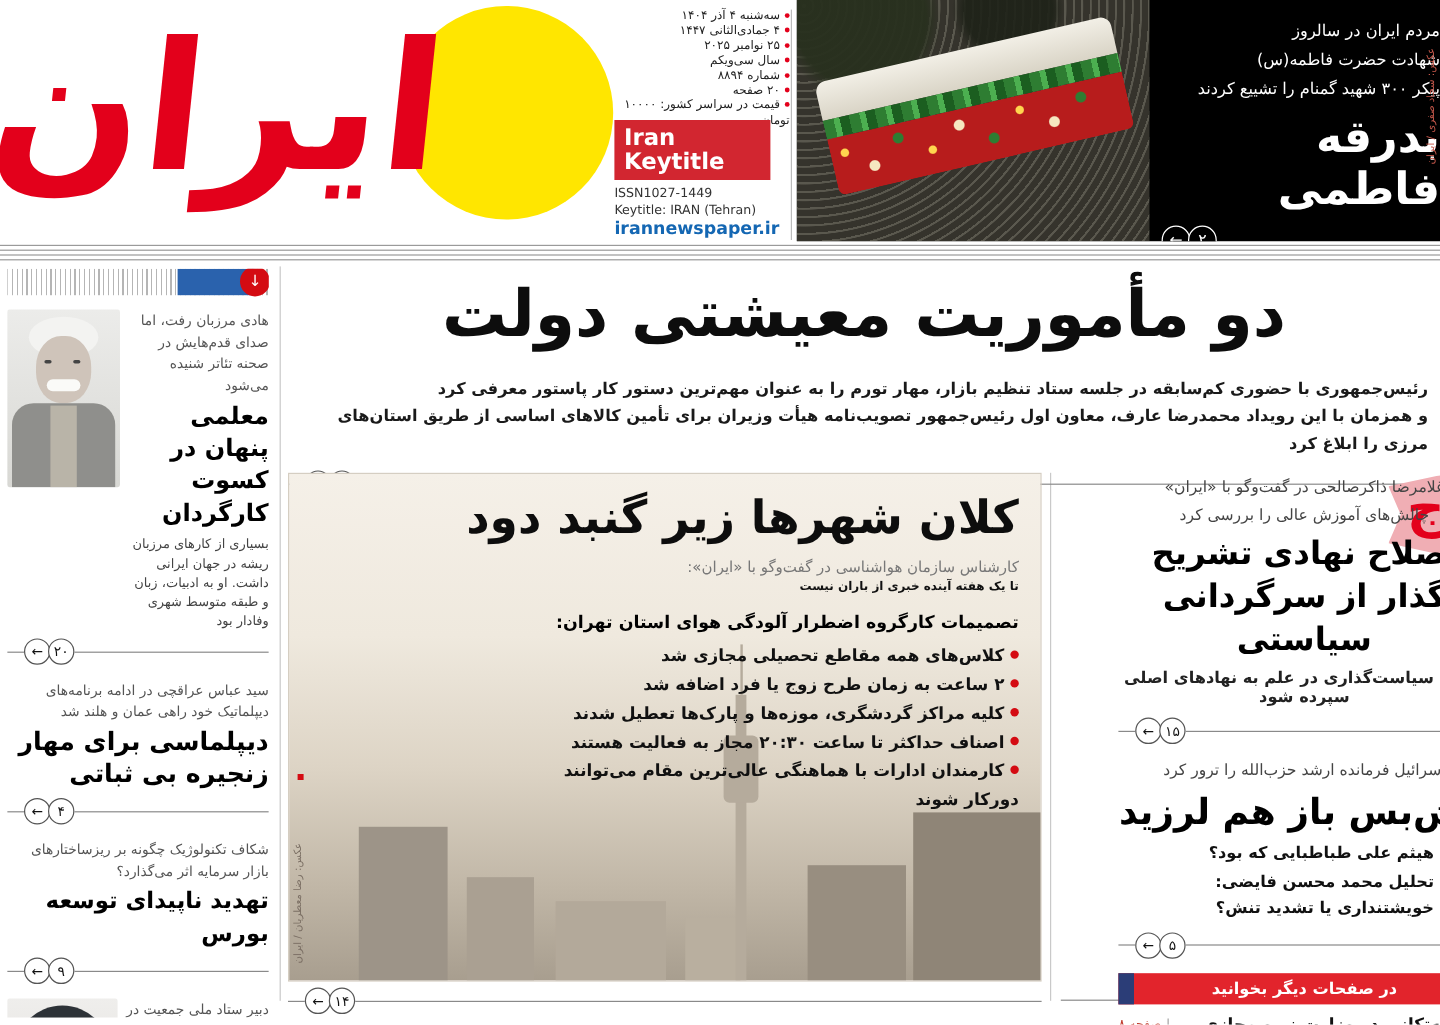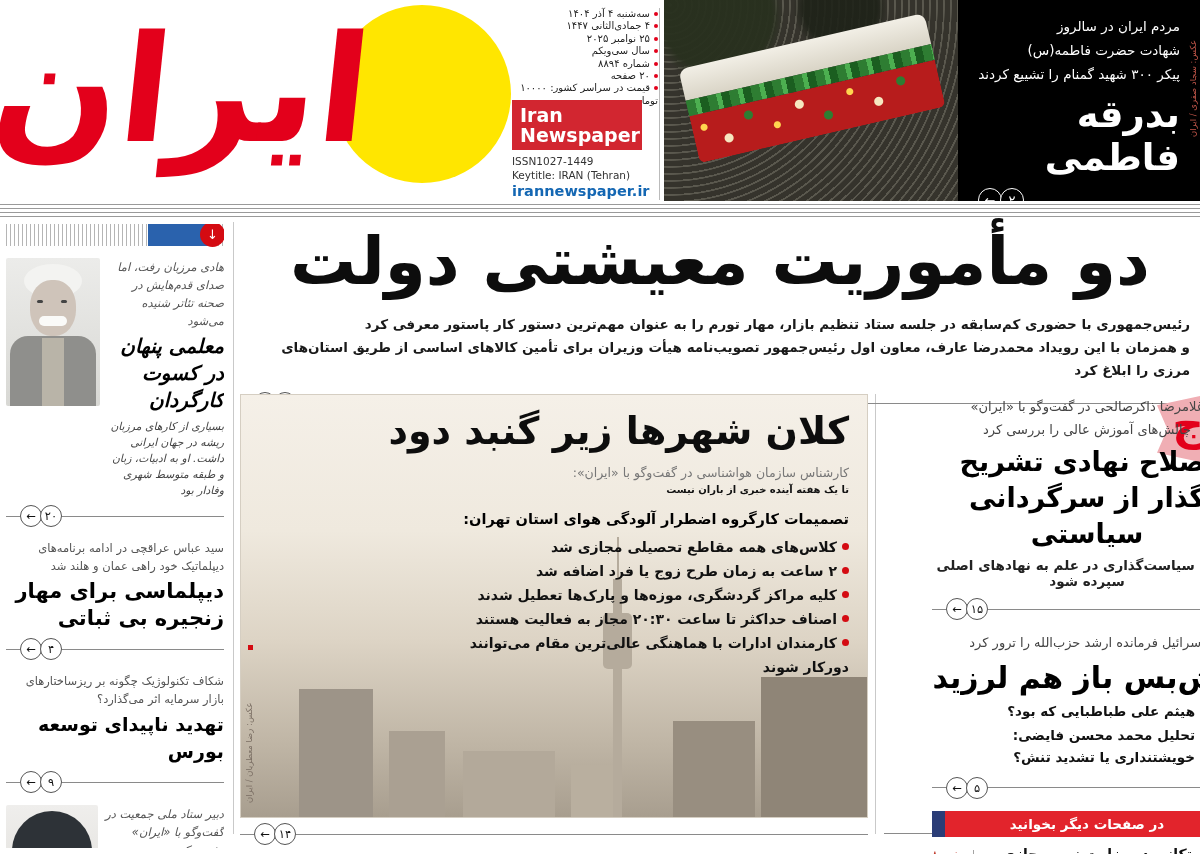--- a/index.html
+++ b/index.html
@@ -43,21 +43,21 @@
       radial-gradient(circle at 12px 14px, #ffd54f 3px, transparent 4px),
       radial-gradient(circle at 34px 30px, #f6e7c0 4px, transparent 5px),
       radial-gradient(circle at 58px 12px, #2e7d32 4px, transparent 5px),
       radial-gradient(circle at 84px 28px, #ffd54f 3px, transparent 4px),
       radial-gradient(circle at 110px 13px, #f6e7c0 4px, transparent 5px),
       radial-gradient(circle at 136px 30px, #2e7d32 4px, transparent 5px),
       radial-gradient(circle at 162px 12px, #ffd54f 3px, transparent 4px),
       radial-gradient(circle at 188px 28px, #f6e7c0 4px, transparent 5px),
       radial-gradient(circle at 214px 13px, #2e7d32 4px, transparent 5px); }
   .black-panel { position:absolute; left:294px; top:0; right:0; bottom:0; background:#000;
-    direction:rtl; text-align:right; color:#fff; padding:14px 20px 0 10px;margin-left:10px; }
+    direction:rtl; text-align:right; color:#fff; padding:14px 0 0 10px; }
   .black-panel .kline { font-size:13.5px; line-height:24px; }
   .lp-headline { font-size:37px; font-weight:bold; margin-top:7px; letter-spacing:-1px; }
   .pmark-dark { display:flex; direction:ltr; align-items:center; margin-top:9px; }
   .pmark-dark .pc { width:24px; height:24px; border:1.5px solid #fff; border-radius:50%;
     display:flex; align-items:center; justify-content:center; font-size:13px; color:#fff; background:#000; }
   .pmark-dark .pc + .pc { margin-left:-2px; }
   .vcredit { writing-mode:vertical-rl; transform:rotate(180deg); font-size:8.5px; color:#c4574a; }
   .credit-right { position:absolute; right:2px; top:40px; height:130px; }
 
   
@@ -82,37 +82,37 @@
     direction:rtl; text-align:right; overflow:hidden; }
   .stripe-bar { position:relative; height:22px; margin-bottom:12px;
     background:repeating-linear-gradient(90deg,#b5b5b5 0 1px,#fff 1px 4px); }
   .stripe-bar .blue { position:absolute; left:142px; top:0; width:64px; height:22px; background:#2a62ad; }
   .stripe-bar .redc { position:absolute; left:194px; top:-2px; width:25px; height:25px;
     background:#d40b12; border-radius:50%; color:#fff; font-size:13px;
     display:flex; align-items:center; justify-content:center; }
   .lc-kicker { font-size:11.5px; color:#555; line-height:18px; }
   .lc-headline { font-size:20px; font-weight:bold; color:#000; line-height:27px; margin-top:3px; }
   .lc-body { font-size:10.8px; color:#444; line-height:16px; margin-top:5px; }
-  .lc-row { display:flex; gap:6px;font-style:italic; }
+  .lc-row { display:flex; gap:6px; }
   .portrait { flex:0 0 auto; border-radius:2px; position:relative; overflow:hidden; }
   .p-man { width:94px; height:148px; background:linear-gradient(#ececea,#d8d8d4); }
   .p-man .hair { position:absolute; left:18px; top:6px; width:58px; height:34px; background:#f3f3f1; border-radius:50%; }
   .p-man .face { position:absolute; left:24px; top:22px; width:46px; height:56px; background:#cfc4ba; border-radius:46%; }
   .p-man .mst { position:absolute; left:33px; top:58px; width:28px; height:10px; background:#fafaf8; border-radius:6px; }
   .p-man .eye { position:absolute; top:42px; width:6px; height:3px; background:#444; border-radius:2px; }
   .p-man .jacket { position:absolute; left:4px; top:78px; width:86px; height:70px; background:#8f8f8c;
     border-radius:18px 18px 0 0; }
   .p-man .shirt { position:absolute; left:36px; top:80px; width:22px; height:68px; background:#b9b4a8; }
   .p-woman { width:92px; height:128px; background:linear-gradient(#efeeec,#dddbd6); }
   .p-woman .chador { position:absolute; left:6px; top:6px; width:80px; height:122px; background:#2d3237; border-radius:42px 42px 0 0; }
   .lc-sep { margin:6px 0 12px; }
 
   
   #main-lead { position:absolute; left:240px; top:216px; width:960px; direction:rtl; }
-  .main-headline { font-size:66px; font-weight:bold; color:#0d0d0d; text-align:center;
+  .main-headline { font-size:54px; font-weight:bold; color:#0d0d0d; text-align:center;
     line-height:92px; letter-spacing:-2px; }
   .deck { font-size:13.5px; font-weight:bold; color:#1a1a1a; line-height:23px;
     text-align:right; padding-right:10px; margin-top:5px; }
   #main-lead .pmark { margin-top:10px; }
 
   
   #center-box { position:absolute; left:240px; top:394px; width:628px; height:424px;
     border:1px solid #d5cec2; overflow:hidden;
     background:linear-gradient(180deg,#f5f0e8 0%,#efe9de 32%,#ddd4c5 58%,#c0b6a6 82%,#a89e8f 100%); }
   .bld { position:absolute; }
@@ -176,21 +176,21 @@
     <li>۴ جمادی‌الثانی ۱۴۴۷</li>
     <li>۲۵ نوامبر ۲۰۲۵</li>
     <li>سال سی‌ویکم</li>
     <li>شماره ۸۸۹۴</li>
     <li>۲۰ صفحه</li>
     <li>قیمت در سراسر کشور: ۱۰۰۰۰ تومان</li>
   </ul>
 
   <div class="brand-box">
     <div>Iran</div>
-    <div>Newspaper</div>
+    <div>Keytitle</div>
   </div>
   <div class="issn-block">
     <div>ISSN1027-1449</div>
     <div>Keytitle: IRAN (Tehran)</div>
   </div>
   <a class="website-link">irannewspaper.ir</a>
 
   <div class="vrule-header"></div>
 
   <div id="lead-photo">

